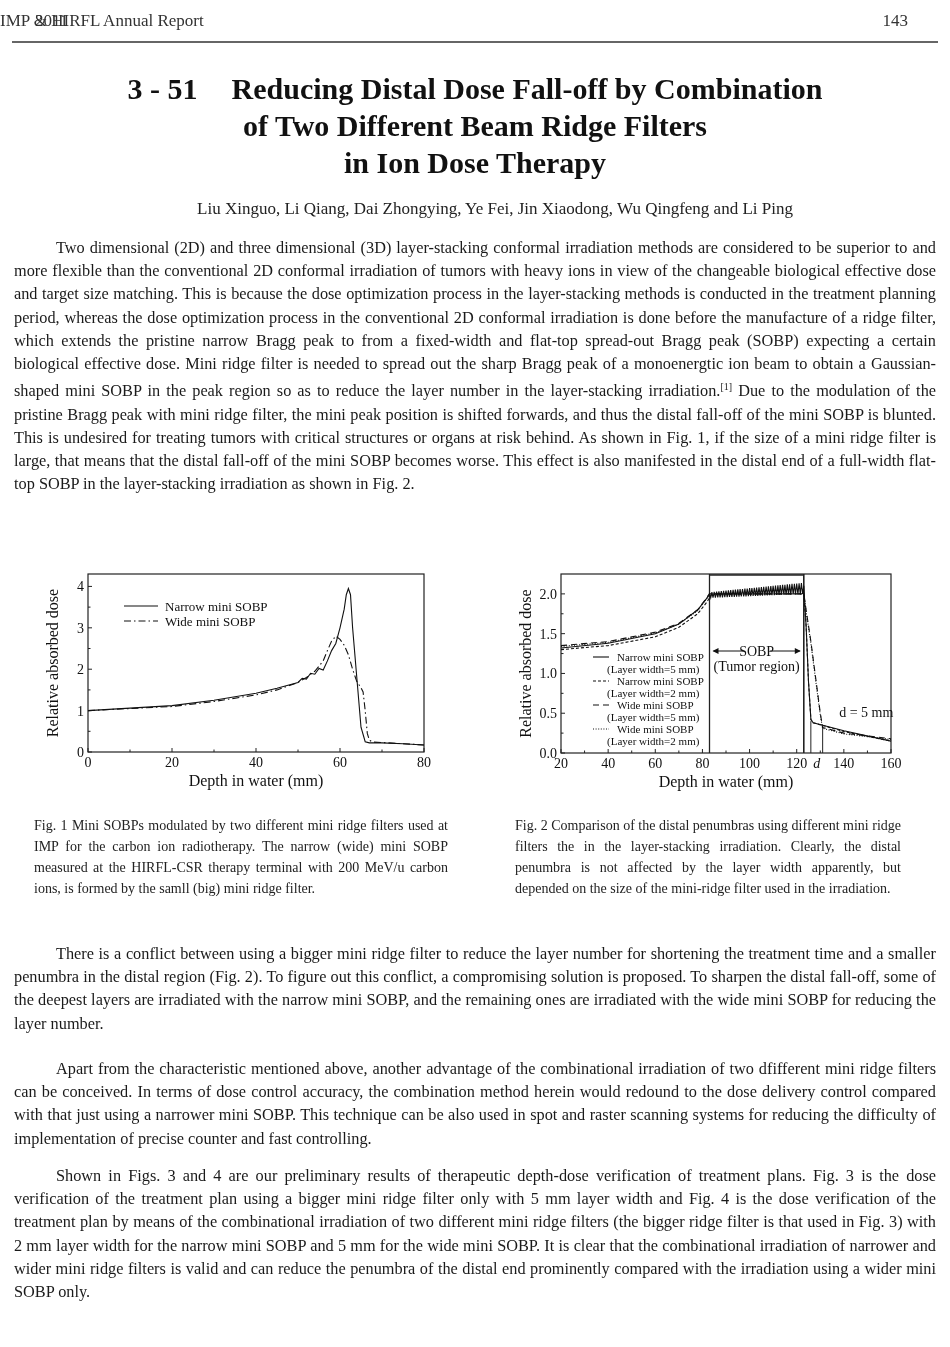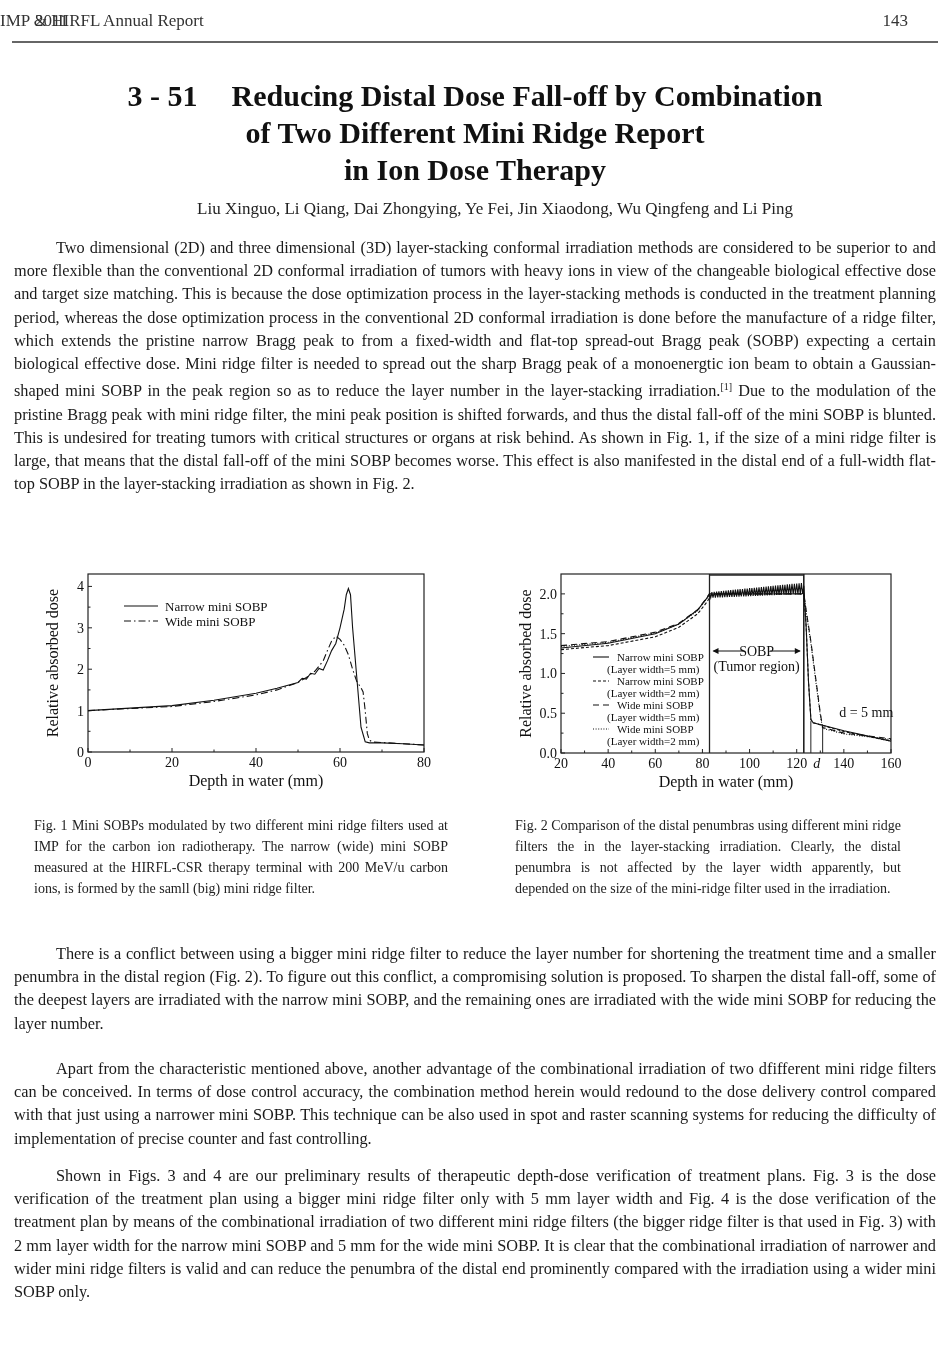--- a/index.html
+++ b/index.html
@@ -4,21 +4,21 @@
 <style>
   html,body{margin:0;padding:0;background:#fff;}
   body{width:950px;height:1347px;position:relative;overflow:hidden;color:#1a1a1a;
        font-family:"Liberation Serif","DejaVu Serif",serif;}
   .header{position:absolute;left:0;top:0;width:950px;height:44px;}
   .header span{position:absolute;top:11px;font-size:17px;color:#333;}
   .h-year{left:35px;}
   .h-title{left:0;width:950px;}
   .h-page{right:42px;}
   .header-rule{position:absolute;left:12px;right:12px;top:41px;height:0;border-top:2px solid #666;}
-  .title{position:absolute;left:0;width:950px;top:77px;text-align:center;font-weight:bold;
+  .title{position:absolute;left:0;width:950px;top:70px;text-align:center;font-weight:bold;
          font-size:30px;line-height:37px;color:#111;}
   .title .num{margin-right:34px;}
   .authors{position:absolute;left:0;width:950px;top:199px;text-align:center;font-size:17px;color:#222;padding-left:20px;}
   .para{position:absolute;left:14px;width:922px;font-size:16.3px;line-height:23.2px;
         text-align:justify;text-indent:42px;color:#1a1a1a;margin:0;font-family:Liberation Serif, serif;}
   .para sup{font-size:10px;}
   #p1{top:236px;}
   #p2{top:942px;}
   #p3{top:1057px;}
   #p4{top:1164px;}
@@ -33,21 +33,21 @@
 
 <div class="header">
   <span class="h-year">2011</span>
   <span class="h-title">IMP &amp; HIRFL Annual Report</span>
   <span class="h-page">143</span>
 </div>
 <div class="header-rule"></div>
 
 <div class="title">
   <div><span class="num">3 - 51</span><span>Reducing Distal Dose Fall-off by Combination</span></div>
-  <div>of Two Different Mini Ridge Report</div>
+  <div>of Two Different Beam Ridge Filters</div>
   <div>in Ion Dose Therapy</div>
 </div>
 
 <div class="authors">Liu Xinguo, Li Qiang, Dai Zhongying, Ye Fei, Jin Xiaodong, Wu Qingfeng and Li Ping</div>
 
 <p class="para" id="p1"><span>Two dimensional (2D) and three dimensional (3D) layer-stacking conformal irradiation methods are considered to be superior to and more flexible than the conventional 2D conformal irradiation of tumors with heavy ions in view of the changeable biological effective dose and target size matching. This is because the dose optimization process in the layer-stacking methods is conducted in the treatment planning period, whereas the dose optimization process in the conventional 2D conformal irradiation is done before the manufacture of a ridge filter, which extends the pristine narrow Bragg peak to from a fixed-width and flat-top spread-out Bragg peak (SOBP) expecting a certain biological effective dose. Mini ridge filter is needed to spread out the sharp Bragg peak of a monoenergtic ion beam to obtain a Gaussian-shaped mini SOBP in the peak region so as to reduce the layer number in the layer-stacking irradiation.</span><sup>[1]</sup><span> Due to the modulation of the pristine Bragg peak with mini ridge filter, the mini peak position is shifted forwards, and thus the distal fall-off of the mini SOBP is blunted. This is undesired for treating tumors with critical structures or organs at risk behind. As shown in Fig. 1, if the size of a mini ridge filter is large, that means that the distal fall-off of the mini SOBP becomes worse. This effect is also manifested in the distal end of a full-width flat-top SOBP in the layer-stacking irradiation as shown in Fig. 2.</span></p>
 
 <svg class="fig" id="fig1" style="left:30px;top:570px;" width="420" height="230" viewBox="0 0 420 230">
   <g id="f1-axes">
       <rect x="58" y="4" width="336" height="178" fill="none" stroke="#222" stroke-width="1.2"></rect>

